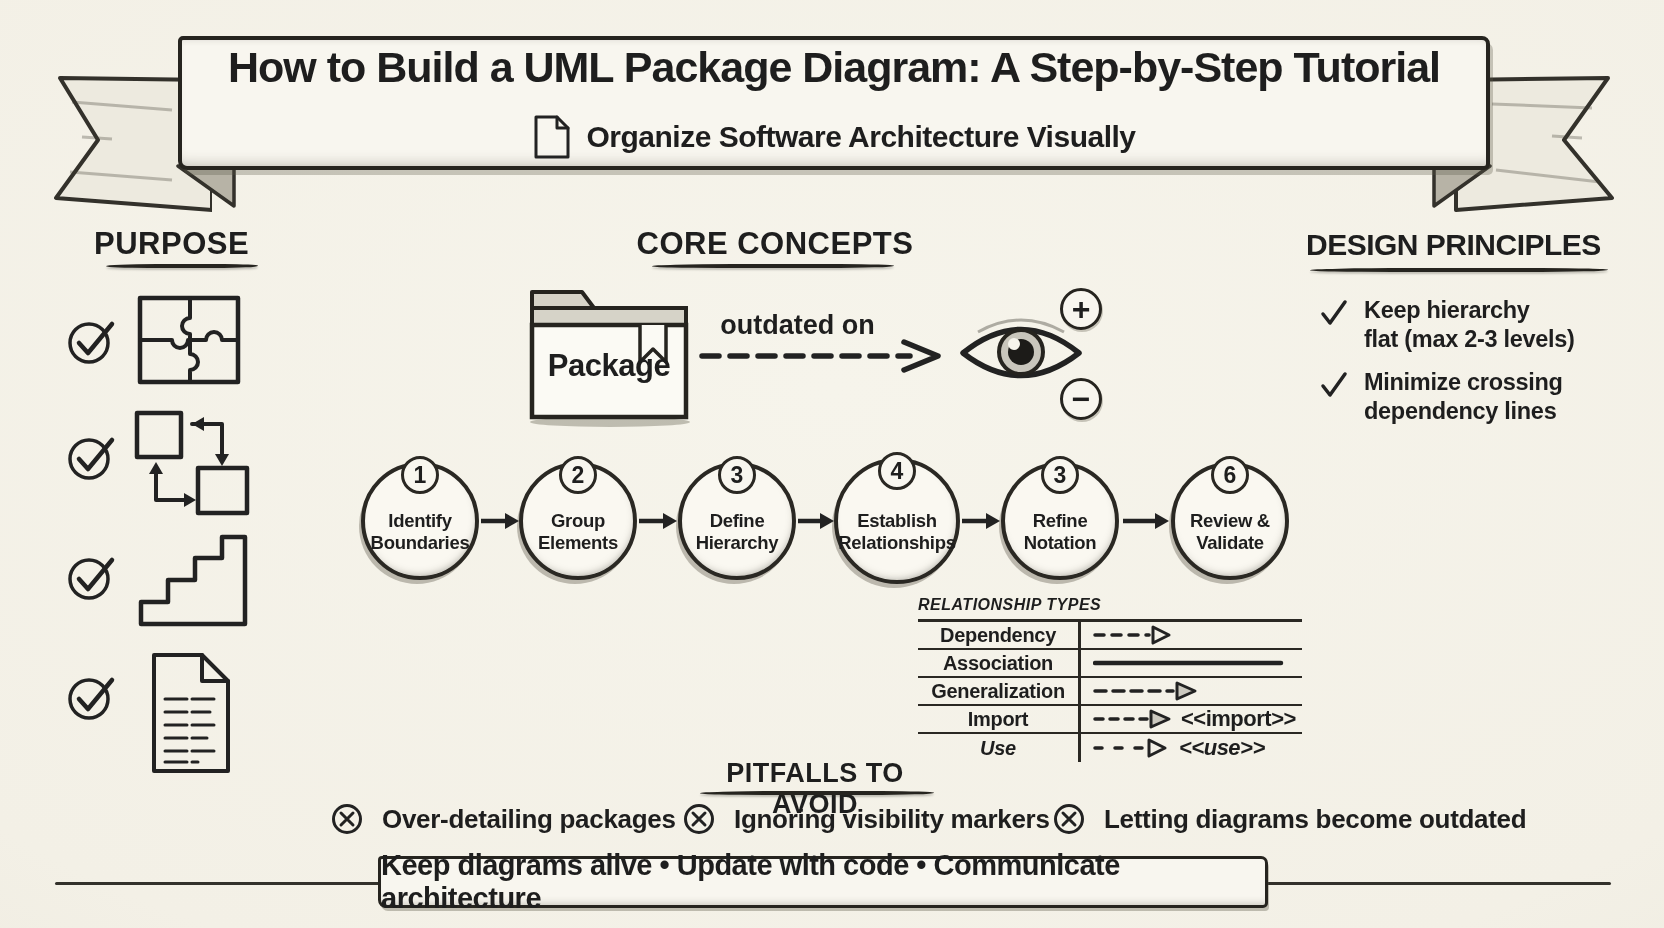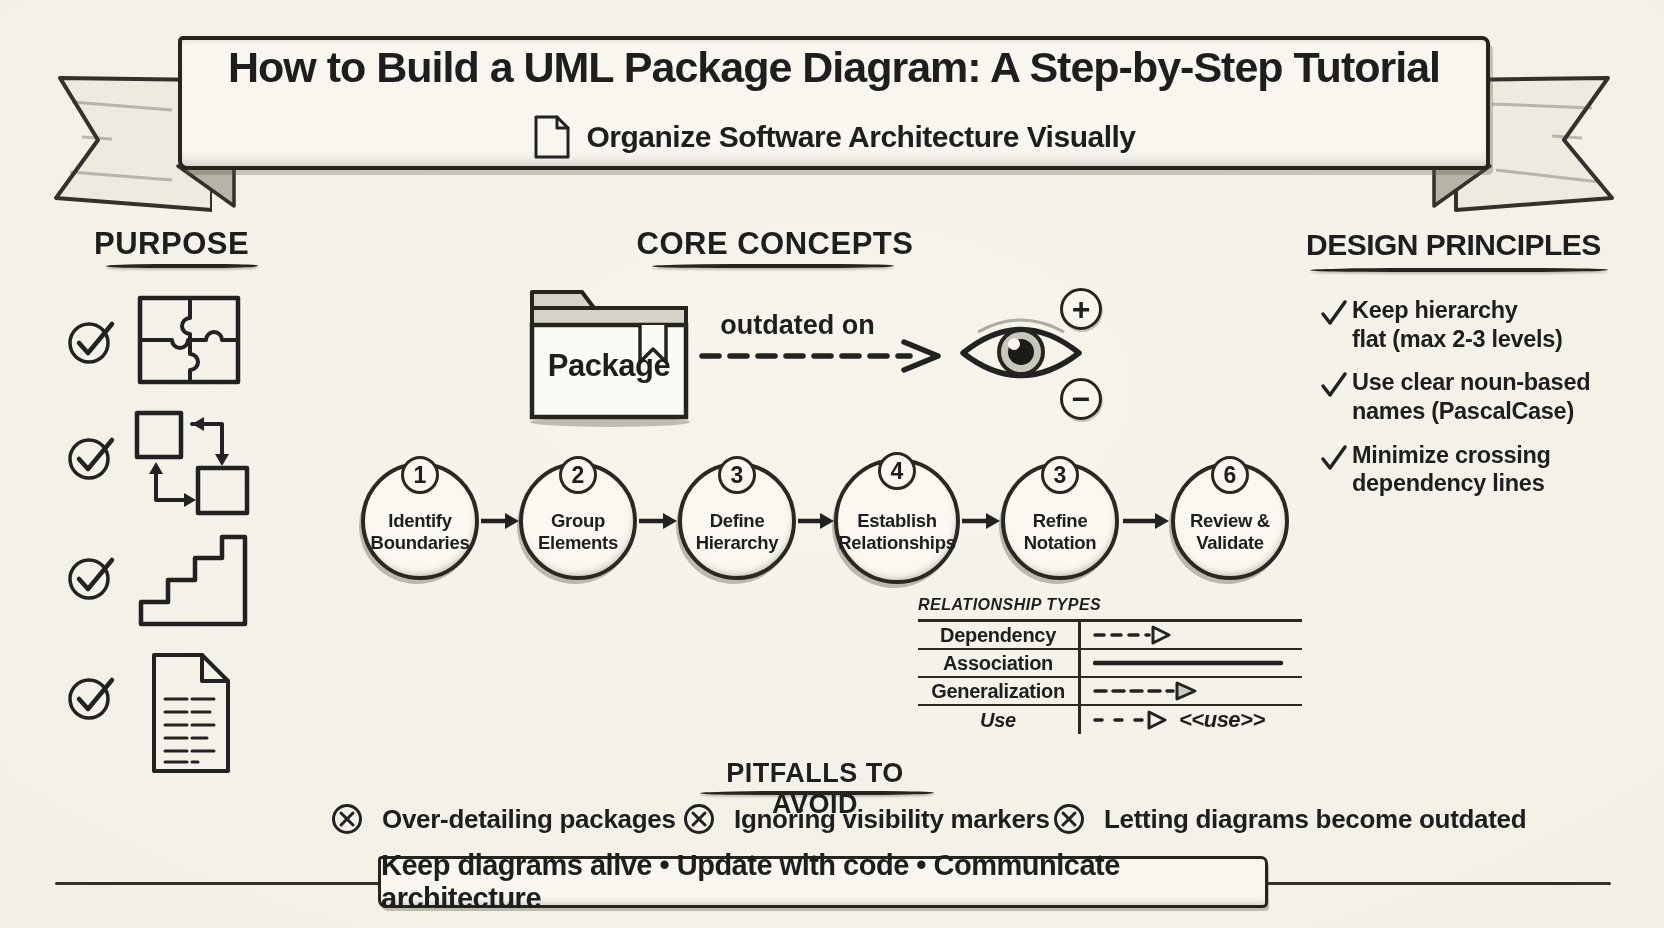--- a/index.html
+++ b/index.html
@@ -61,21 +61,21 @@
   .rel-label{width:163px;text-align:center;font-size:20px;letter-spacing:-.3px;align-self:stretch;display:flex;align-items:center;justify-content:center;border-right:3px solid #2a2823;}
   .rel-notation{flex:1;display:flex;align-items:center;gap:8px;padding-left:12px;}
   .rel-annot{font-size:22px;letter-spacing:-.5px;}
 
   
   .pit-heading{left:690px;top:758px;width:250px;text-align:center;font-size:27px;}
   .pit-item{display:flex;align-items:center;gap:18px;font-size:26px;letter-spacing:-.3px;}
 
   
   .dp-heading{left:1306px;top:228px;width:310px;font-size:30px;letter-spacing:-.5px;}
-  .dp-item{display:flex;gap:4px;margin-bottom:15px;}
+  .dp-item{display:flex;gap:16px;margin-bottom:15px;}
   .dp-text{font-size:23.5px;line-height:1.22;letter-spacing:-.3px;}
 
   
   .footer-line{left:55px;top:882px;width:1556px;height:3px;background:#33312b;border-radius:2px;}
   .footer-box{
     left:378px;top:856px;width:890px;height:52px;background:#f8f6ef;
     border:3.5px solid #26241f;border-radius:4px 7px 5px 8px;
     display:flex;align-items:center;justify-content:center;font-size:29px;letter-spacing:-.5px;
     box-shadow:2px 4px 0 -1px rgba(90,85,70,.35), inset 0 -8px 10px -9px rgba(60,55,45,.4);z-index:2;
   }
@@ -284,20 +284,30 @@
         <div class="rel-label">Generalization</div>
         <div class="rel-notation">
           <svg width="108" height="24" viewBox="0 0 108 24">
             <line class="ink" x1="2" y1="12" x2="80" y2="12" stroke-width="3.5" stroke-dasharray="11 7"></line>
             <polygon points="84,4 102,12 84,20" fill="#ccc9bf" stroke="#222" stroke-width="3" stroke-linejoin="round"></polygon>
           </svg>
           <span class="rel-annot"></span>
         </div>
       </div>
       <div class="rel-row">
+        <div class="rel-label">Import</div>
+        <div class="rel-notation">
+          <svg width="80" height="24" viewBox="0 0 80 24">
+            <line class="ink" x1="2" y1="12" x2="54" y2="12" stroke-width="3.5" stroke-dasharray="8 7"></line>
+            <polygon points="58,4 76,12 58,20" fill="#ccc9bf" stroke="#222" stroke-width="3" stroke-linejoin="round"></polygon>
+          </svg>
+          <span class="rel-annot">&lt;&lt;import&gt;&gt;</span>
+        </div>
+      </div>
+      <div class="rel-row">
         <div class="rel-label">Use</div>
         <div class="rel-notation">
           <svg width="78" height="24" viewBox="0 0 78 24">
             <line class="ink" x1="2" y1="12" x2="52" y2="12" stroke-width="3.5" stroke-dasharray="7 13"></line>
             <polygon class="ink" points="56,4 72,12 56,20" stroke-width="3"></polygon>
           </svg>
           <span class="rel-annot">&lt;&lt;use&gt;&gt;</span>
         </div>
       </div>
     </div>
@@ -336,27 +346,20 @@
       <svg width="28" height="28" viewBox="0 0 28 28" style="margin-top:3px;">
         <path class="ink" d="M3,15 L10,24 L25,3" stroke-width="3.5"></path>
       </svg>
       <div class="dp-text pre">Keep hierarchy
 flat (max 2-3 levels)</div>
     </div>
     <div class="dp-item">
       <svg width="28" height="28" viewBox="0 0 28 28" style="margin-top:3px;">
         <path class="ink" d="M3,15 L10,24 L25,3" stroke-width="3.5"></path>
       </svg>
-      <div class="dp-text pre">Use clear noun-based
-names (PascalCase)</div>
-    </div>
-    <div class="dp-item">
-      <svg width="28" height="28" viewBox="0 0 28 28" style="margin-top:3px;">
-        <path class="ink" d="M3,15 L10,24 L25,3" stroke-width="3.5"></path>
-      </svg>
       <div class="dp-text pre">Minimize crossing
 dependency lines</div>
     </div>
   </div>
 
   <div class="abs footer-line"></div>
   <div class="abs footer-box">
     <span>Keep diagrams alive • Update with code • Communicate architecture</span>
   </div>
 

